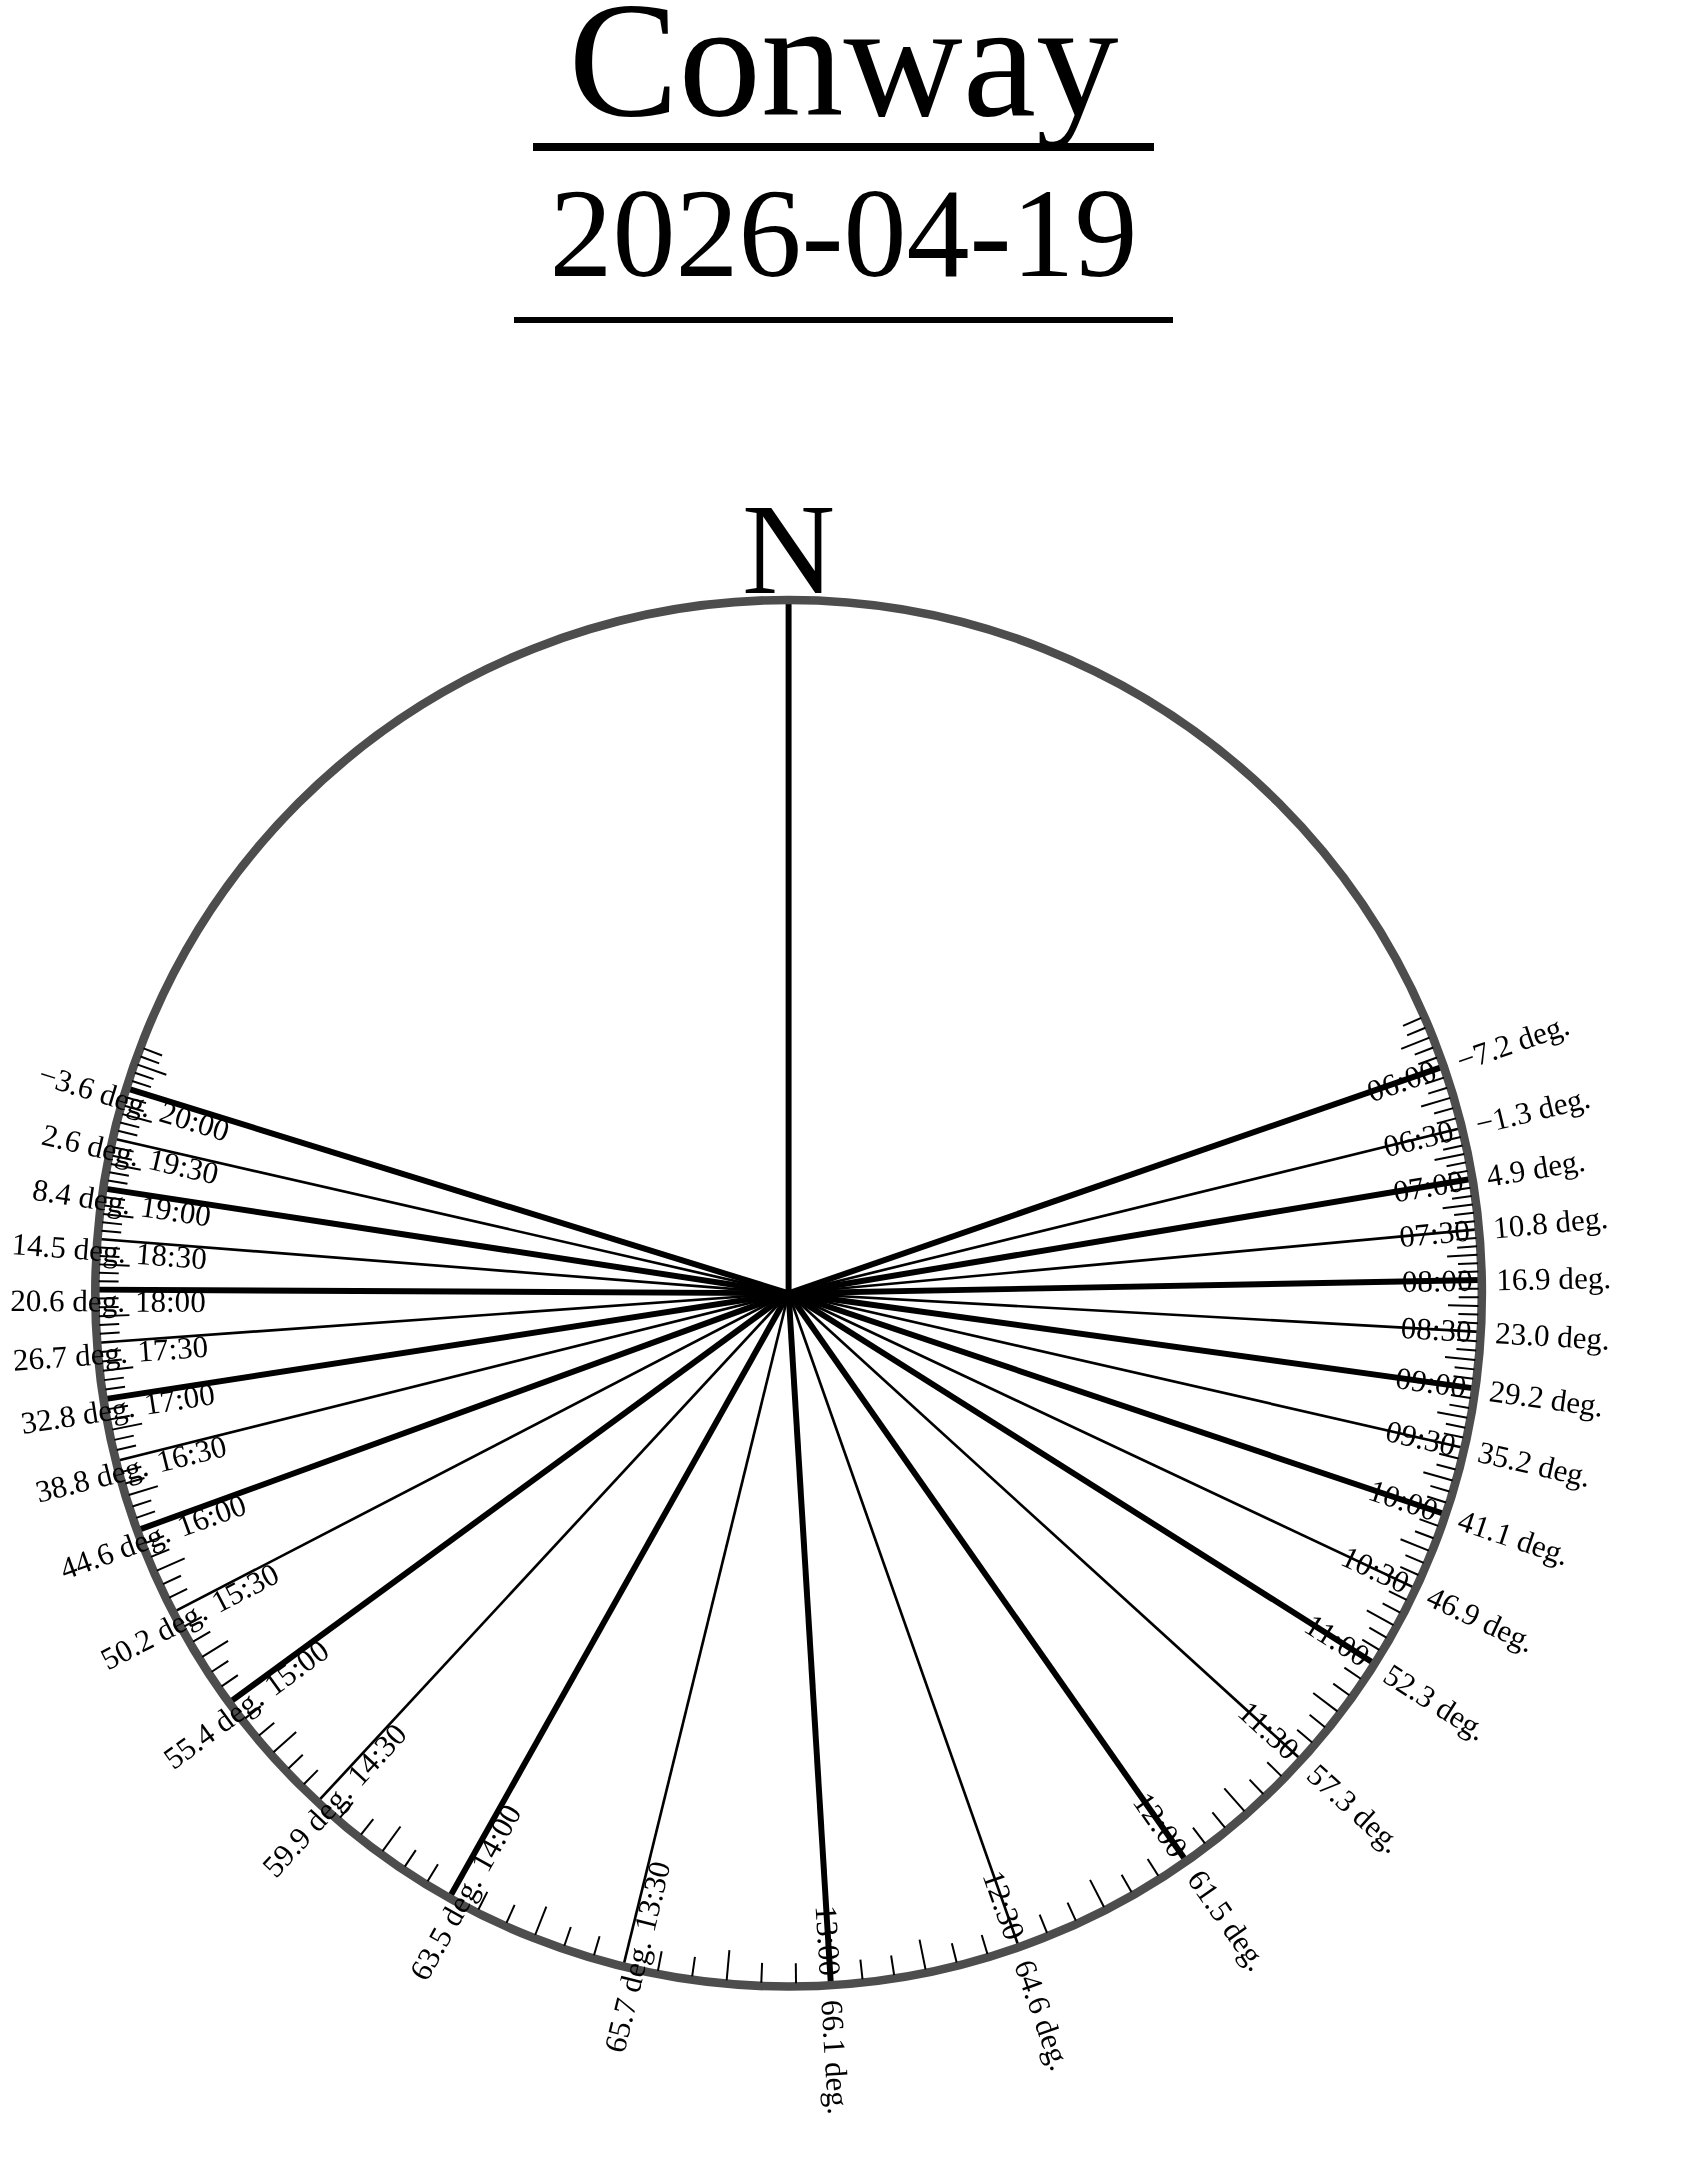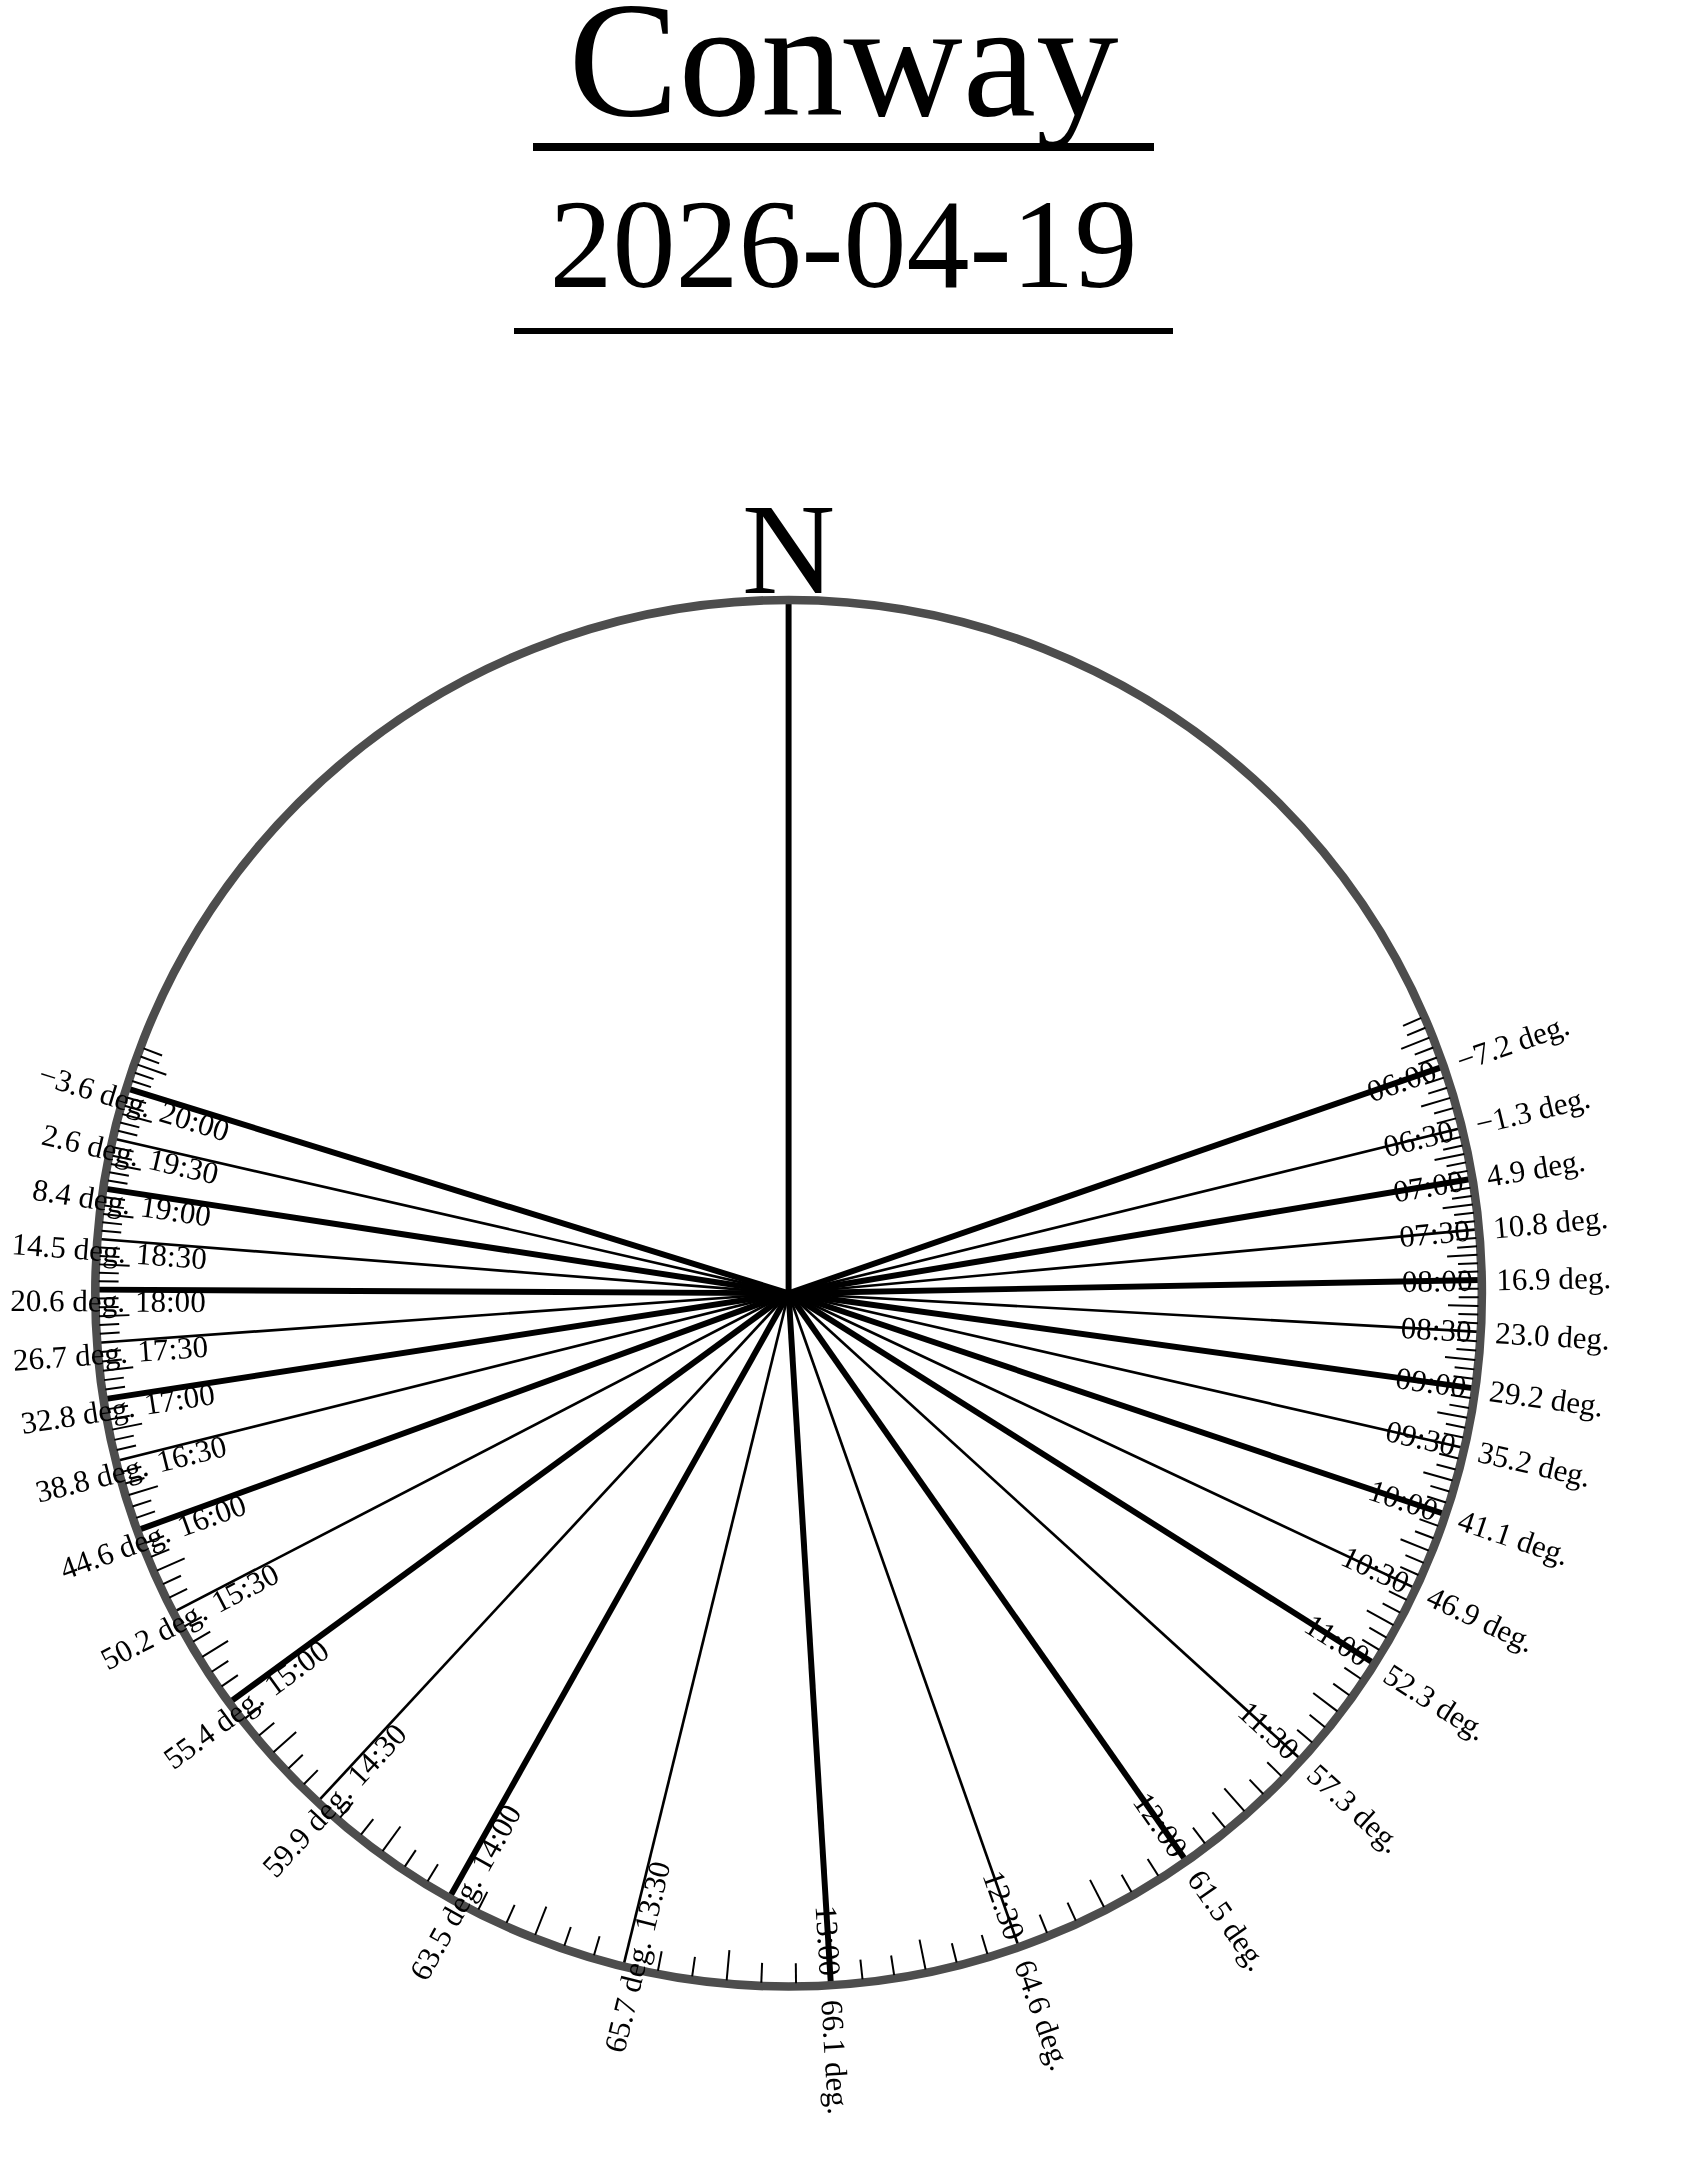--- a/index.html
+++ b/index.html
@@ -8,21 +8,21 @@
     font-family:"Liberation Serif","DejaVu Serif",serif;color:#000;
   }
   .header{position:absolute;left:0;top:-23px;width:100%;text-align:center;}
   .title-row,.date-row{display:block;}
   .title{
     display:inline-block;font-size:165px;line-height:1;
     border-bottom:8.6px solid #000;padding:0 36px 1.3px 36px;
   }
   .date{
     display:inline-block;font-size:126px;line-height:1;
-    border-bottom:6px solid #000;padding:0 36px 20px 36px;margin-top:31px;
+    border-bottom:6px solid #000;padding:0 36px 20px 36px;margin-top:20px;
   }
   .chart-svg{position:absolute;left:0;top:0;}
   .chart-svg text{font-family:"Liberation Serif","DejaVu Serif",serif;fill:#000;}
 </style>
 </head>
 <body>
 
 <div class="header">
   <div class="title-row">
     <span class="title">Conway</span>

